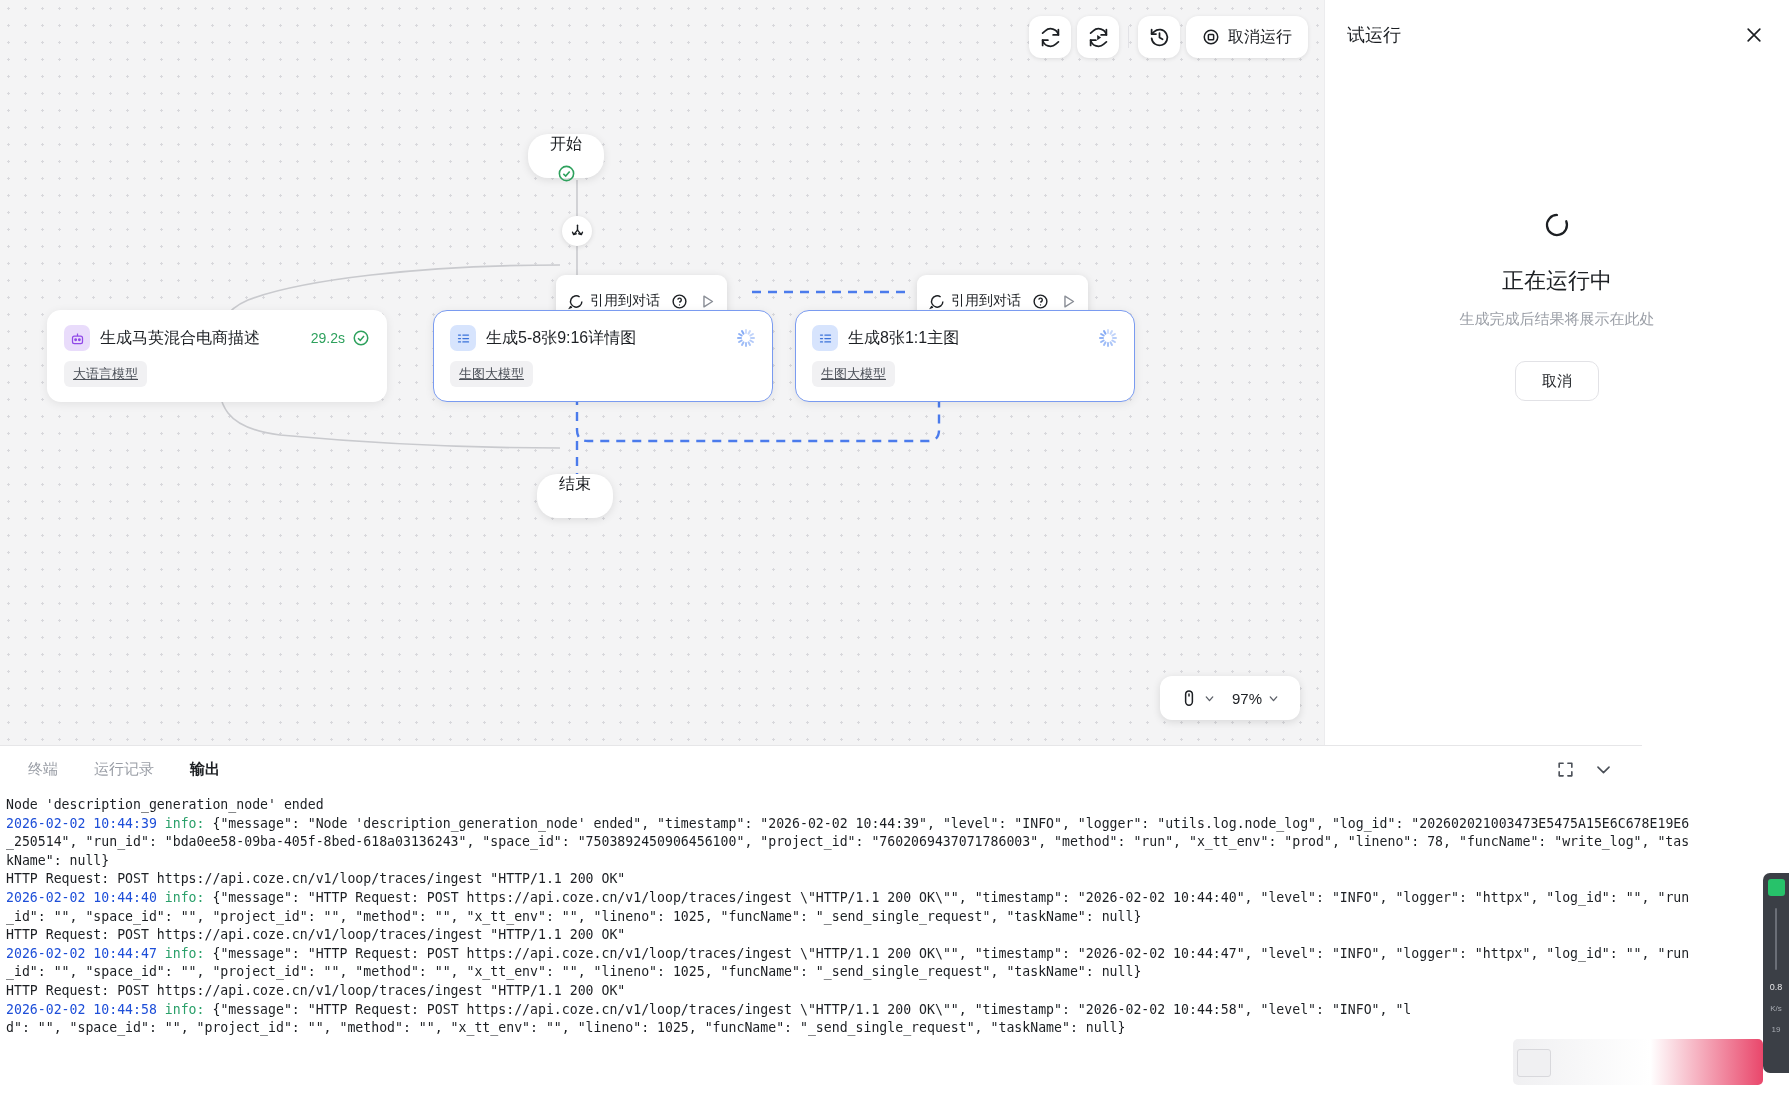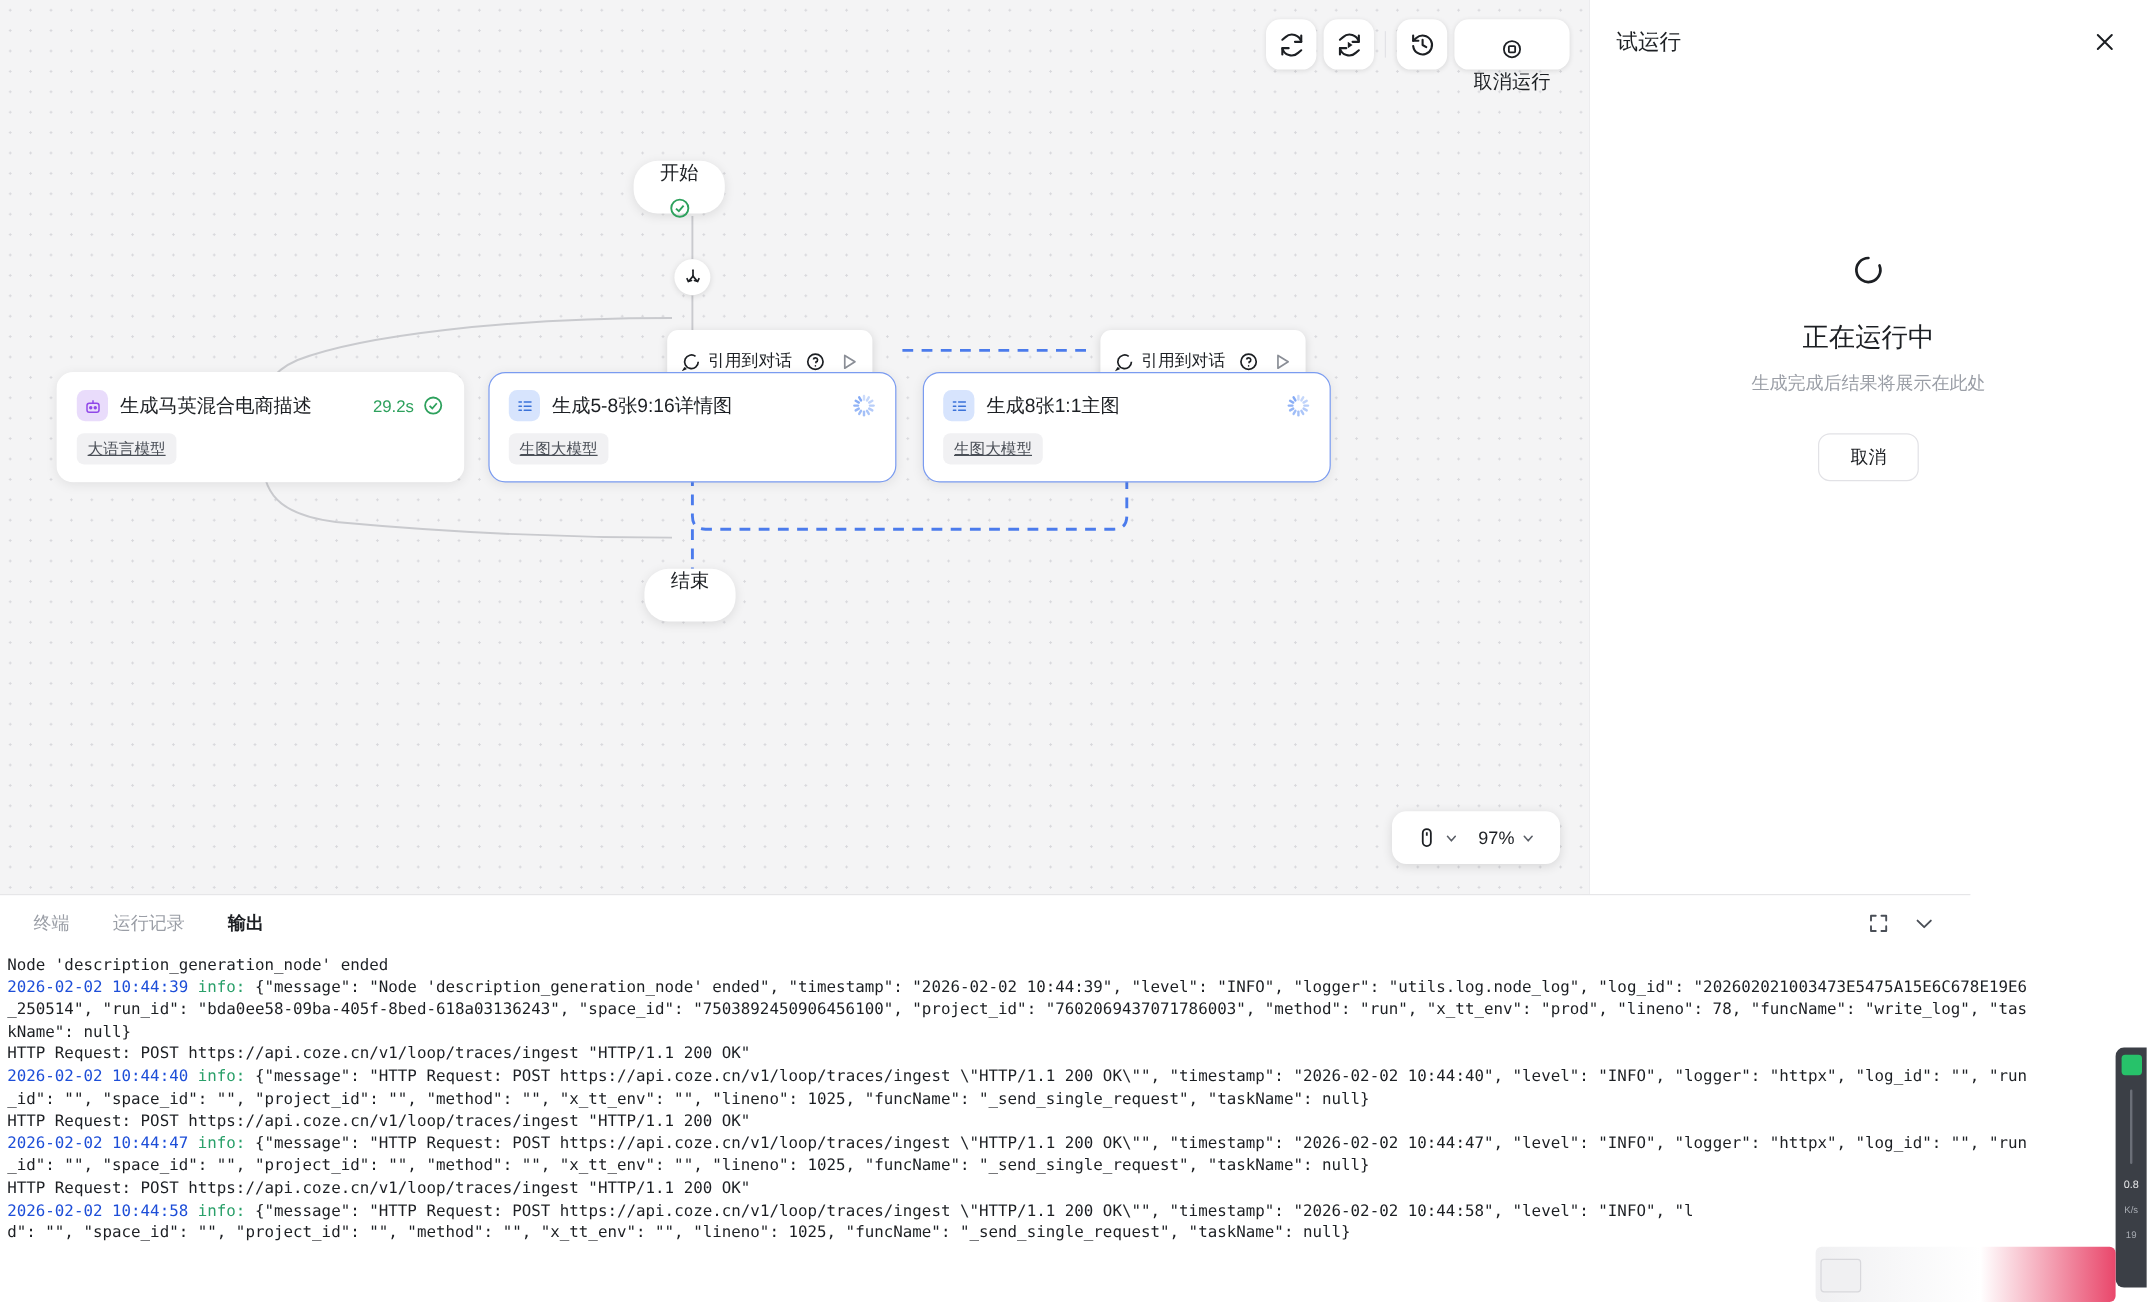--- a/index.html
+++ b/index.html
@@ -23,29 +23,29 @@
   #toolbar { position: absolute; right: 16px; top: 16px; display: flex; align-items: center; gap: 6px; }
   .tb-btn {
     width: 42px; height: 42px; border-radius: 12px; background: #fff;
     display: flex; align-items: center; justify-content: center;
     box-shadow: 0 1px 4px rgba(0,0,0,.10); cursor: pointer;
   }
   .tb-sep { width: 1px; height: 22px; background: #e2e2e6; margin: 0 3px; }
   .tb-pill {
     height: 42px; border-radius: 12px; background: #fff; display: flex;
     align-items: center; gap: 8px; padding: 16px 16px; cursor: pointer;
-    box-shadow: 0 1px 4px rgba(0,0,0,.10); font-size: 16px; color: #1c1f23; flex-direction: column;
+    box-shadow: 0 1px 4px rgba(0,0,0,.10); font-size: 16px; color: #1c1f23;
   }
 
   
   .node {
     position: absolute; background: #fff; border-radius: 14px;
     box-shadow: 0 2px 10px rgba(0,0,0,.08); border: 1.5px solid transparent;
   }
-  .node.sel { border-color: #7a9bf0; }
+  .node.sel { border-color: #7a9bf0; margin-left: 26px; }
   .node-head { display: flex; align-items: center; padding: 14px 16px 0 16px; gap: 10px; }
   .node-ico { width: 26px; height: 26px; border-radius: 7px; display:flex; align-items:center; justify-content:center; flex:0 0 auto; }
   .ico-llm { background: #e9dcfb; }
   .ico-img { background: #d7e4fd; }
   .node-title { font-size: 16px; color: #1c1f23; font-weight: 500; white-space: nowrap; }
   .node-right { margin-left: auto; display:flex; align-items:center; gap:7px; }
   .node-time { font-size: 14px; color: #2ea15d; }
   .node-tagrow { padding: 10px 16px 14px 16px; }
   .node-tag {
     display: inline-block; background: #f1f1f3; color: #4a4f57;

